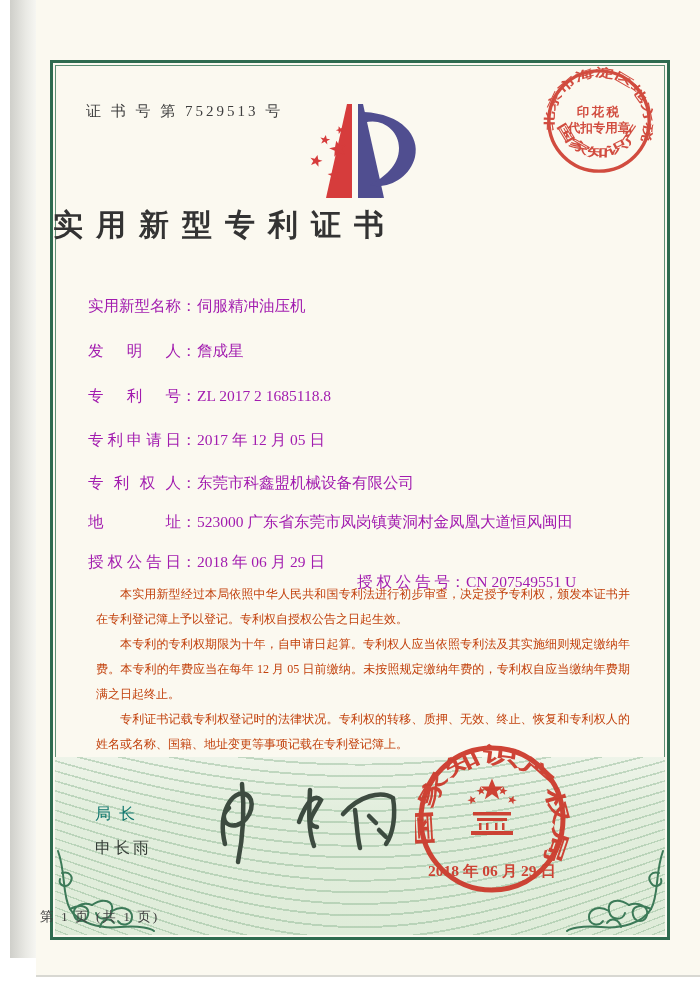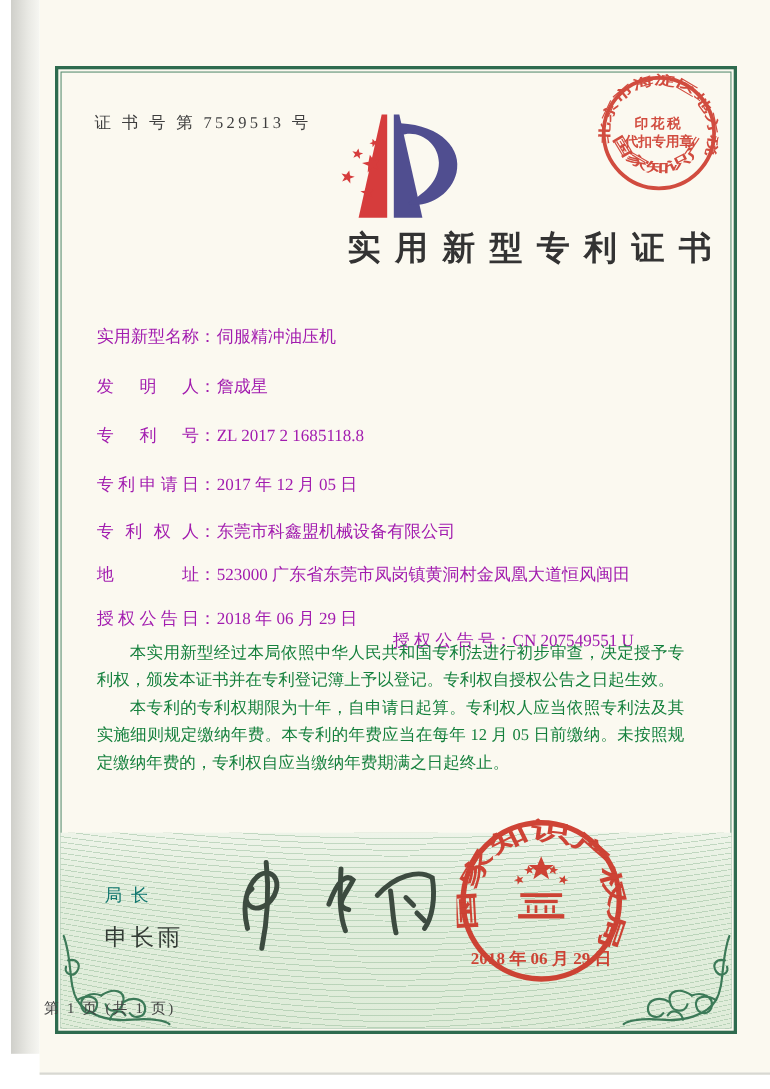--- a/index.html
+++ b/index.html
@@ -22,34 +22,34 @@
     border:1px solid #5d8f74; }
   
   .band { left:55px; top:757px; width:610px; height:178px;
     background:
       repeating-radial-gradient(120% 75% at 50% 185%,
         rgba(122,170,130,.38) 0 1px, rgba(122,170,130,0) 1px 6px),
       linear-gradient(180deg,#eef4e9, #e2eedd 30%, #dfecd9);
   }
   .cert-no { left:86px; top:102px; font-size:15px; letter-spacing:3px; color:#3e3e3e; }
   .logo { left:280px; top:100px; width:145px; height:104px; }
-  .title { left:40px; top:205px; width:620px; text-align:right;
+  .title { left:40px; top:205px; width:620px; text-align:left;
     font-size:30px; font-weight:600; letter-spacing:13px; text-indent:13px; color:#333; }
   
   .frow { left:88px; font-size:15.5px; color:#a21caf; white-space:nowrap; }
   .flabel { display:inline-block; width:93px; text-align:justify; text-align-last:justify; }
   .fcolon { display:inline-block; width:16px; }
   .fvalue2 { display:block; margin-left:109px; white-space:nowrap; }
   .grant-no { position:absolute; left:269px; top:0; white-space:nowrap;margin-top:20px; }
   
-  .body-text { left:88px; top:582px; width:534px; font-size:15px;
-    line-height:25px; text-align:justify; color:#15803d; }
+  .body-text { left:96px; top:582px; width:534px; font-size:12px;
+    line-height:25px; text-align:justify; color:#c2410c; }
   .body-text p { text-indent:2em; margin:0; }
   .sig-title { left:95px; top:804px; font-size:16px; letter-spacing:8px; color:#0f766e; }
-  .sig-name { left:95px; top:838px; font-size:21px; letter-spacing:3px; color:#343c36; }
+  .sig-name { left:95px; top:838px; font-size:16px; letter-spacing:3px; color:#343c36; }
   .sig-svg { left:195px; top:772px; width:215px; height:100px; }
   .seal { left:415px; top:742px; width:155px; height:160px; opacity:.92; }
   .tax-stamp { left:542px; top:64px; width:114px; height:114px; opacity:.88; }
   .flourish { width:100px; height:92px; }
   .flourish.fl-left { left:56px; top:843px; }
   .flourish.fl-right { left:565px; top:843px; transform:scaleX(-1); }
   .footer { left:40px; top:908px; width:620px; text-align:left;
     font-size:13.5px; letter-spacing:2px; color:#444; }
   .seal-text { font-family:"Liberation Serif","DejaVu Serif",serif; font-weight:bold; }
 </style>
@@ -136,20 +136,21 @@
 <div class="abs frow" style="top:552px">
   <span class="flabel">授权公告日</span><span class="fcolon">：</span><span>2018 年 06 月 29 日</span>
   <span class="grant-no">
     <span class="flabel">授权公告号</span><span class="fcolon">：</span><span>CN 207549551 U</span>
   </span>
 </div>
 
 <div class="abs body-text">
   <p>本实用新型经过本局依照中华人民共和国专利法进行初步审查，决定授予专利权，颁发本证书并在专利登记簿上予以登记。专利权自授权公告之日起生效。</p>
   <p>本专利的专利权期限为十年，自申请日起算。专利权人应当依照专利法及其实施细则规定缴纳年费。本专利的年费应当在每年 12 月 05 日前缴纳。未按照规定缴纳年费的，专利权自应当缴纳年费期满之日起终止。</p>
+  <p>专利证书记载专利权登记时的法律状况。专利权的转移、质押、无效、终止、恢复和专利权人的姓名或名称、国籍、地址变更等事项记载在专利登记簿上。</p>
 </div>
 
 <div class="abs sig-title">局长</div>
 <div class="abs sig-name">申长雨</div>
 <svg class="abs sig-svg" viewBox="0 0 215 100">
   <g fill="none" stroke="#3d4b40" stroke-width="4.5" stroke-linecap="round">
     <path d="M30,72 C22,40 38,18 50,22 C62,26 57,48 42,53 C30,56 24,44 34,36"></path>
     <path d="M47,12 C50,40 47,70 43,90"></path>
     <path d="M104,50 C112,28 120,22 126,28 C119,42 108,52 122,55"></path>
     <path d="M115,18 C114,40 113,58 119,74"></path>

